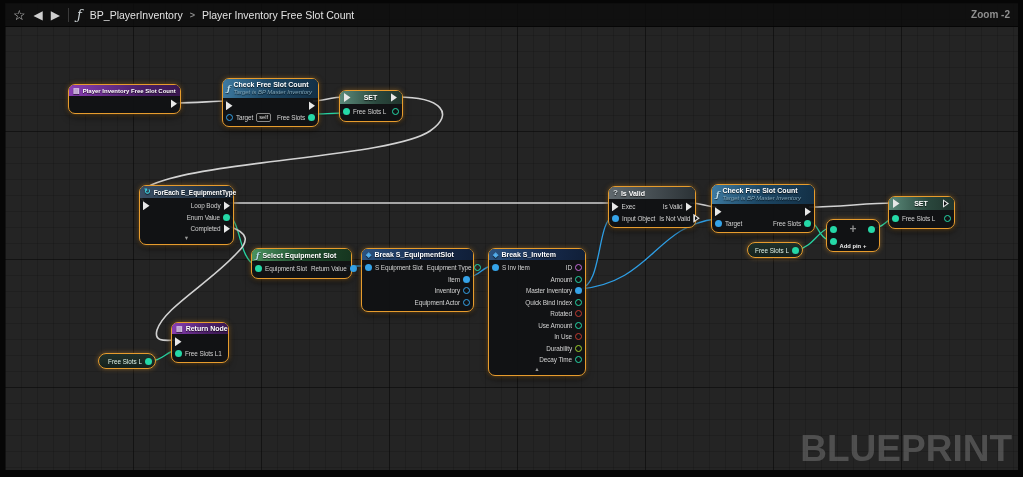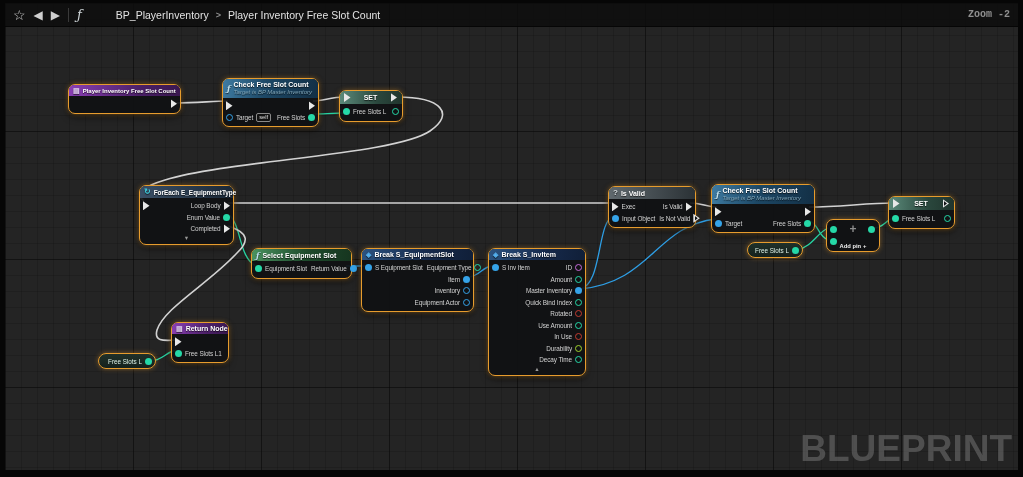--- a/index.html
+++ b/index.html
@@ -20,24 +20,24 @@
     color:#7a7a7a;opacity:.5;letter-spacing:0px;}
 
   
   .toolbar{position:absolute;left:5px;right:5px;top:3px;height:23px;
     background:rgba(13,13,13,.85);border-bottom:1px solid rgba(0,0,0,.6);
     display:flex;align-items:center;gap:8px;padding:0 8px;color:#d6d6d6;z-index:5;}
   .tb-ico{font-size:12px;color:#cfcfcf;line-height:1;}
   .tb-star{font-size:14px;}
   .tb-sep{width:1px;height:14px;background:#3a3a3a;}
   .tb-f{font-family:"DejaVu Serif",serif;font-style:italic;font-size:13px;color:#cfd6d9;}
-  .crumbs{display:flex;align-items:center;gap:7px;font-size:10.5px;margin-left:26px;}
+  .crumbs{display:flex;align-items:center;gap:7px;font-size:10.5px;}
   .crumb{color:#e2e2e2;}
   .crumb-sep{color:#8f8f8f;font-weight:bold;font-size:9px;}
-  .zoom-indicator{margin-left:auto;color:#8f8f8f;font-size:10px;font-weight:bold;font-family:Liberation Mono, monospace;}
+  .zoom-indicator{margin-left:auto;color:#8f8f8f;font-size:10px;font-weight:bold;}
 
   
   svg.wires{position:absolute;inset:0;width:1023px;height:477px;z-index:1;pointer-events:none;}
   .w-exec{stroke:#dcdcdc;stroke-width:1.6;fill:none;opacity:.95;}
   .w-green{stroke:#27d6a4;stroke-width:1.3;fill:none;}
   .w-blue{stroke:#2e9fe6;stroke-width:1.3;fill:none;}
 
   
   .nodes{position:absolute;inset:0;z-index:2;}
   .node{position:absolute;background:rgba(16,17,19,.92);border:1.5px solid #e79c2d;

